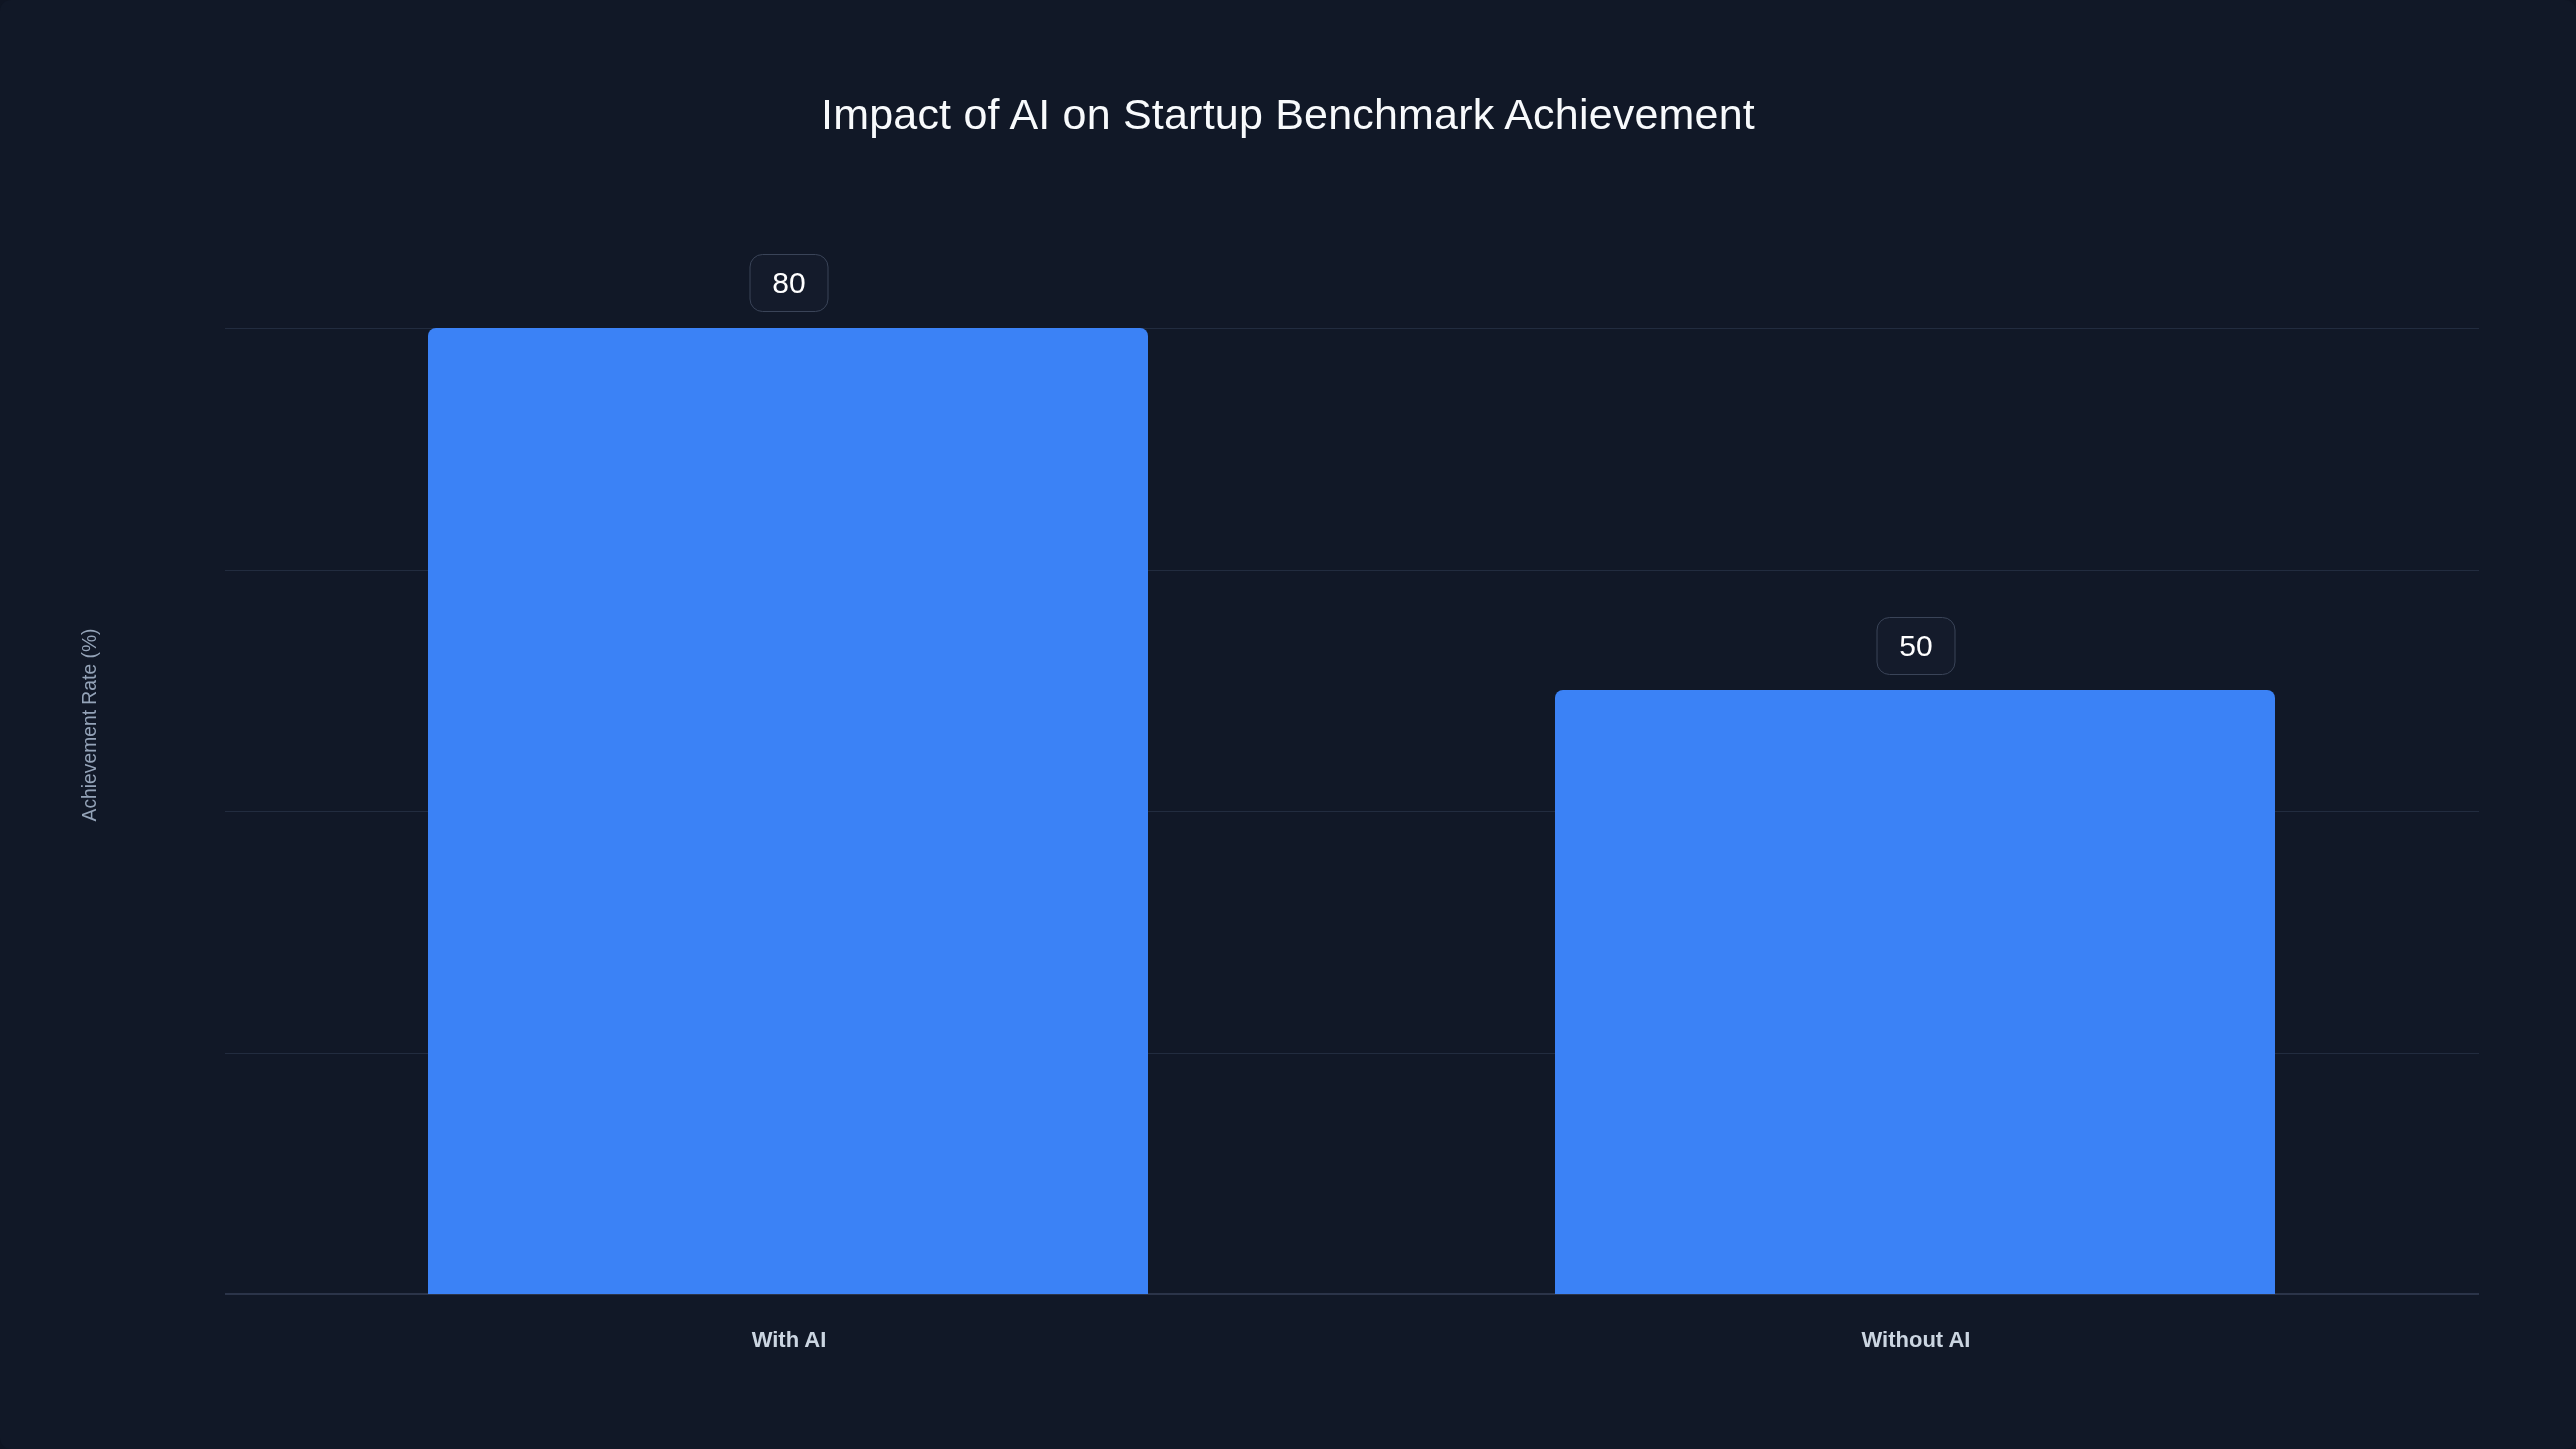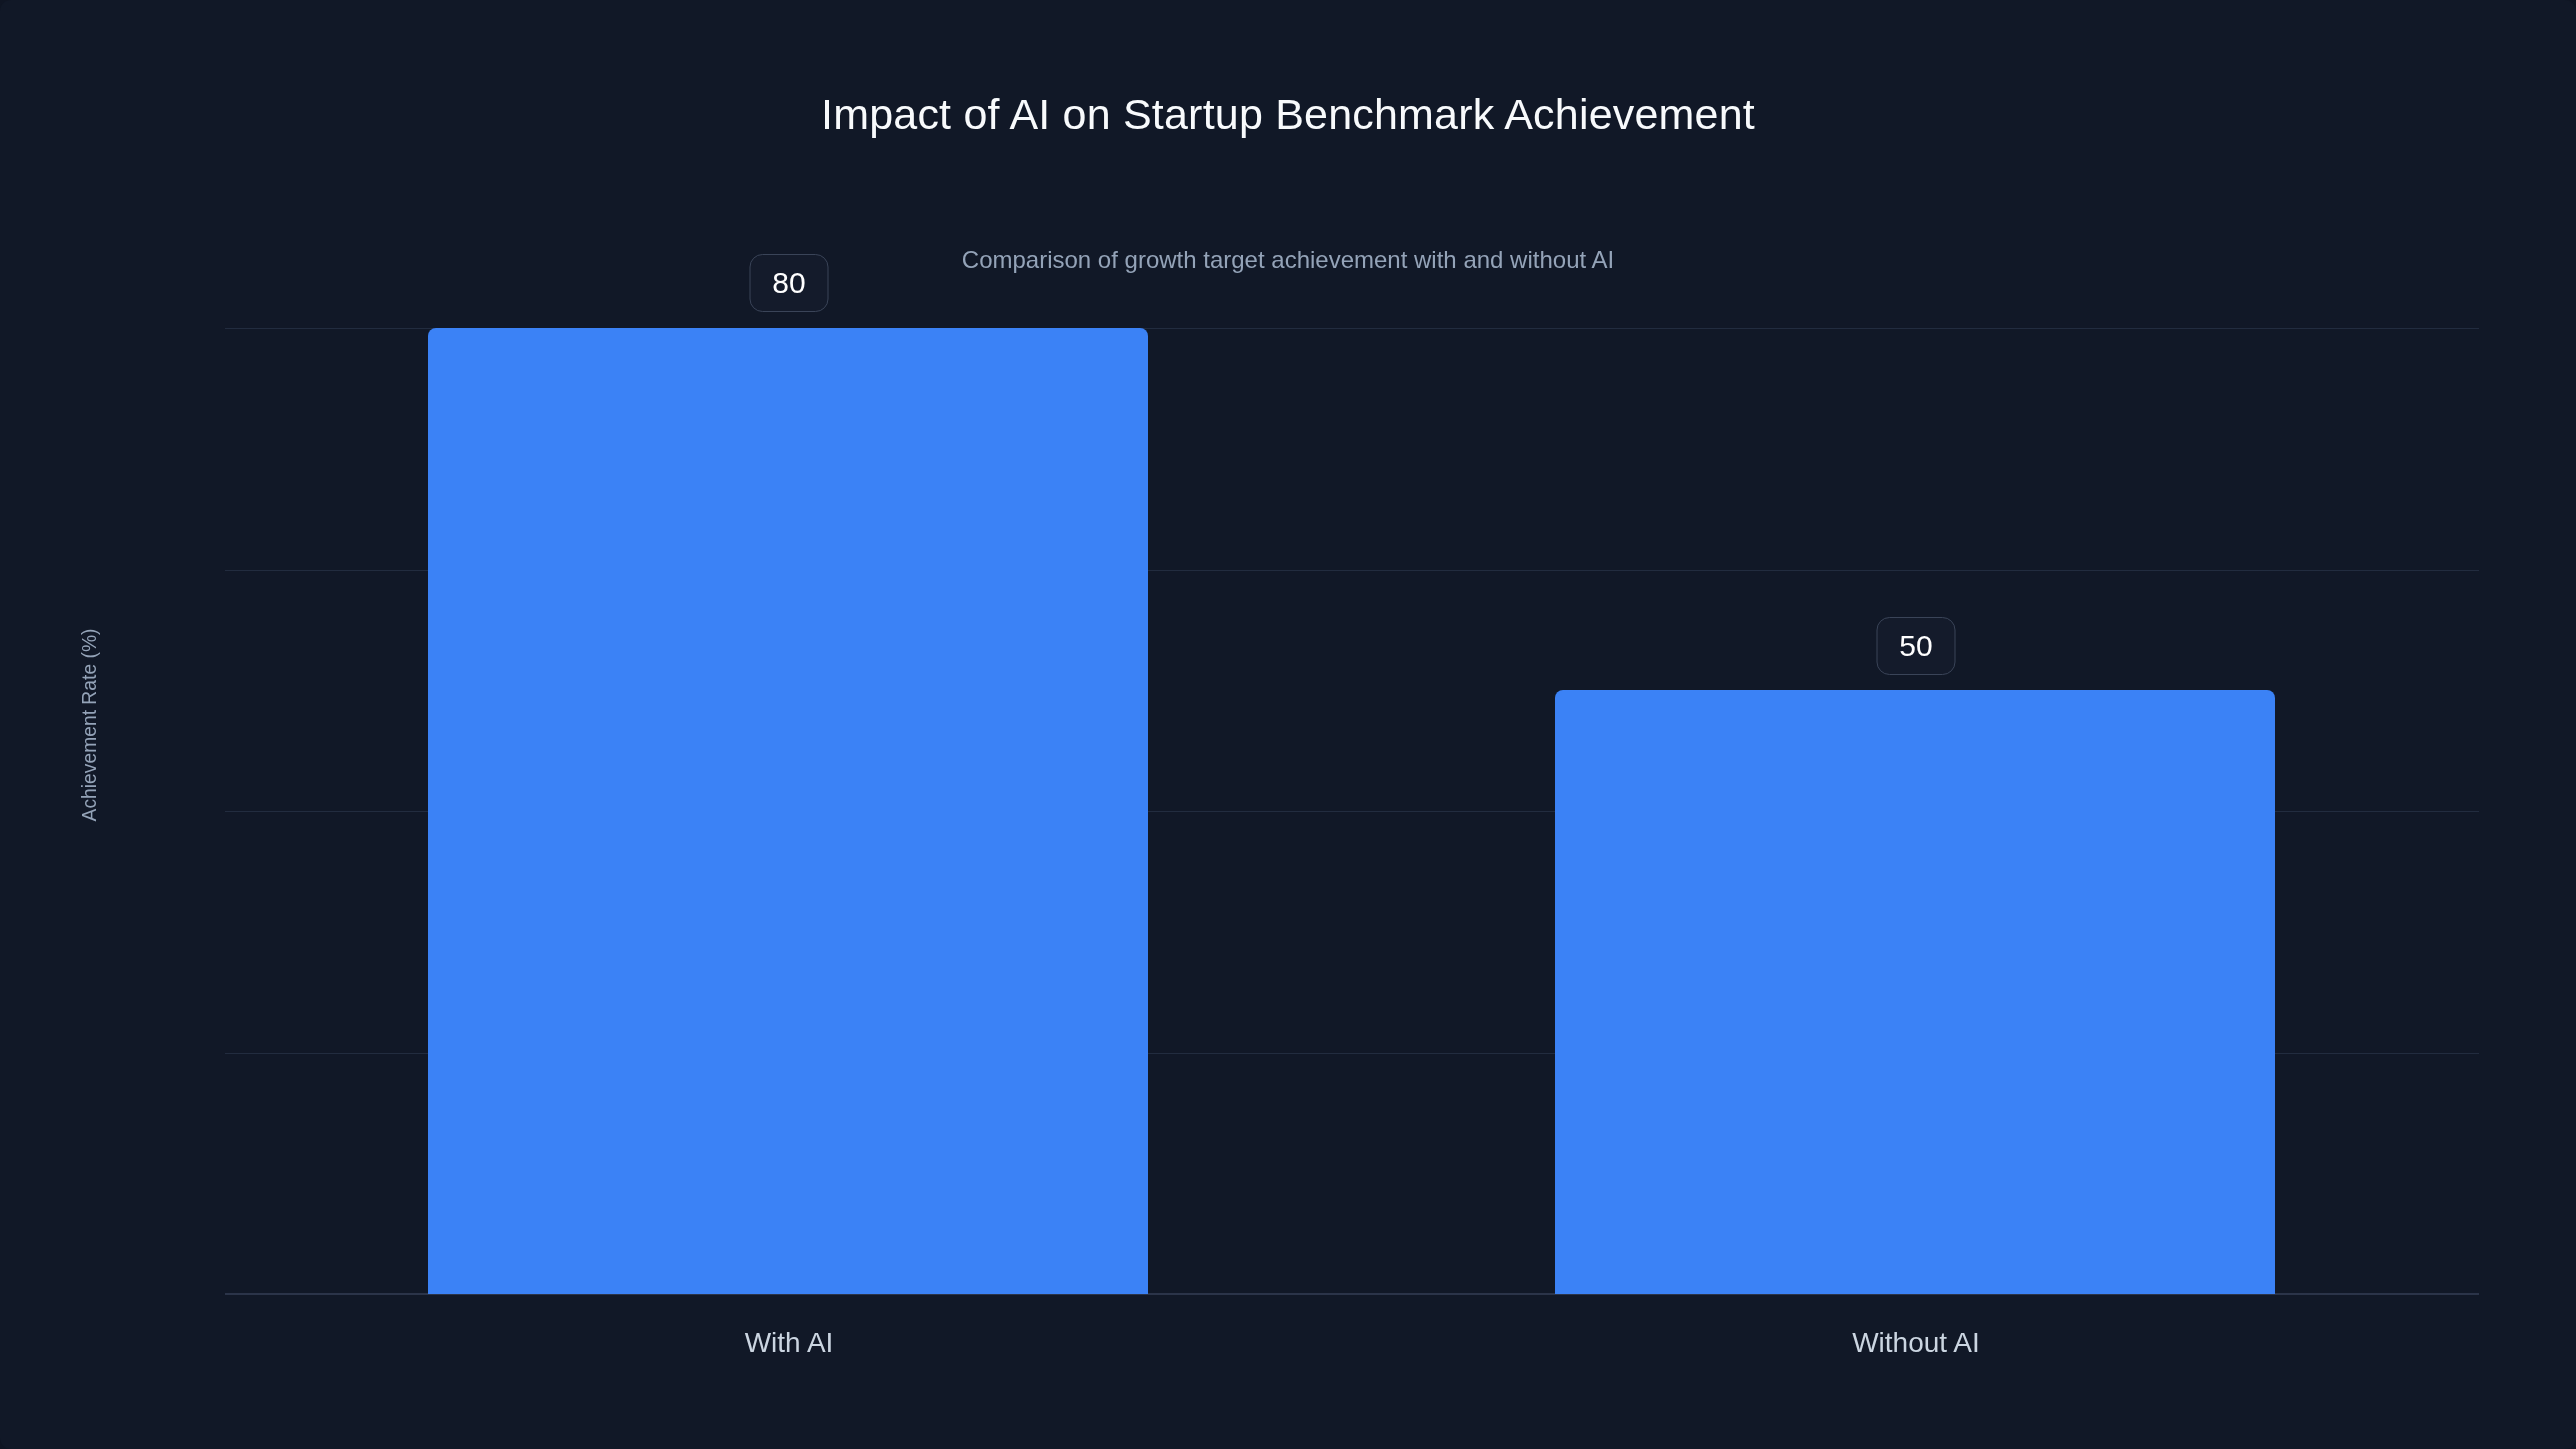--- a/index.html
+++ b/index.html
@@ -86,23 +86,24 @@
     bottom: 0;
     background: #3b82f6;
     border-radius: 8px 8px 0 0;
   }
 
   .xtick {
     position: absolute;
     top: 1327px;
     text-align: center;
     color: #cbd5e1;
-    font-size: 28px;
+    font-size: 22px;
     transform: translateX(-50%);
     white-space: nowrap;
+    font-weight: bold;
   }
 
   
   .value-badge {
     position: absolute;
     display: flex;
     align-items: center;
     justify-content: center;
     min-width: 79px;
     height: 58px;
@@ -117,21 +118,20 @@
     white-space: nowrap;
   }
 </style>
 </head>
 <body>
 
 <div id="chart-root" style="background: rgb(17, 24, 39); border-radius: 11px;">
 
   <div class="chart-title">Impact of AI on Startup Benchmark Achievement</div>
 
-  <div class="chart-subtitle">Comparison of growth target achievement with and without AI</div>
 
   <div class="y-axis-label">Achievement Rate (%)</div>
 
   <div class="plot-area">
     <div class="gridline" style="top: 0px; background: rgb(34, 44, 63);"></div>
     <div class="gridline" style="top: 242px; background: rgb(34, 44, 63);"></div>
     <div class="gridline" style="top: 483px; background: rgb(34, 44, 63);"></div>
     <div class="gridline" style="top: 725px; background: rgb(34, 44, 63);"></div>
     <div class="gridline baseline" style="top:965px"></div>
 

